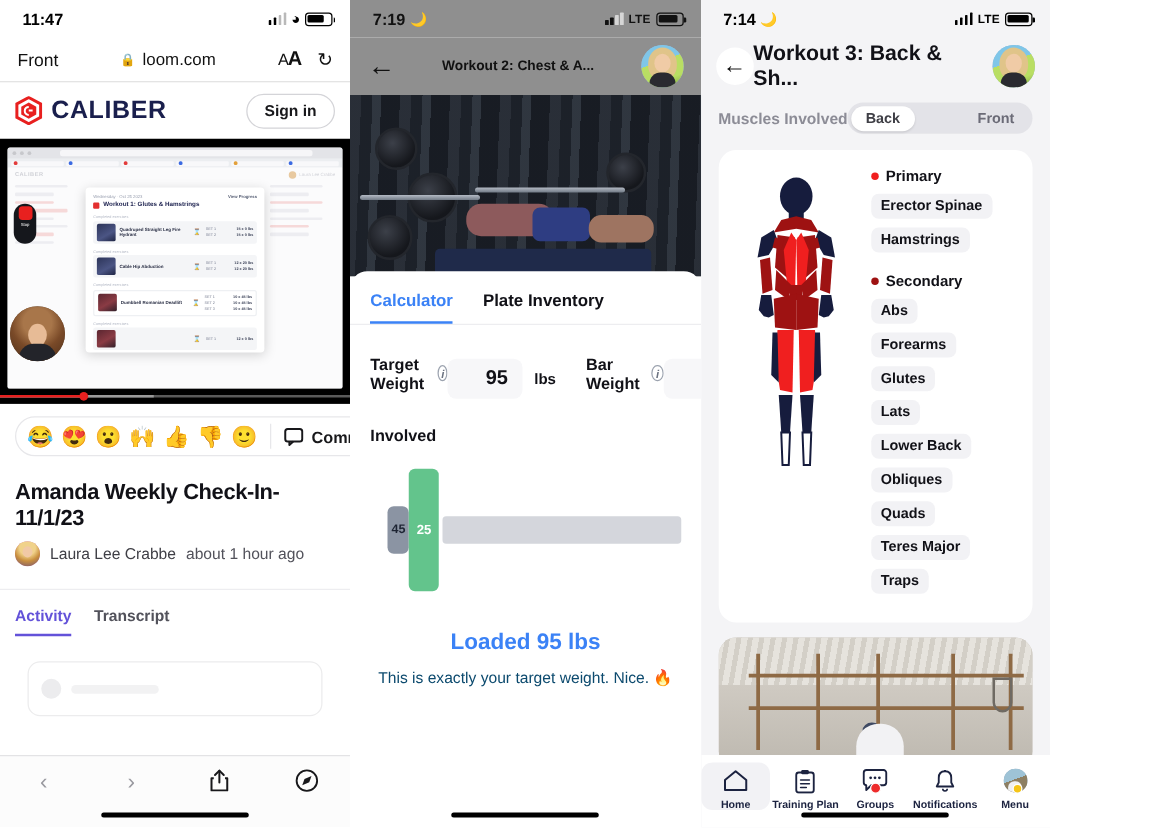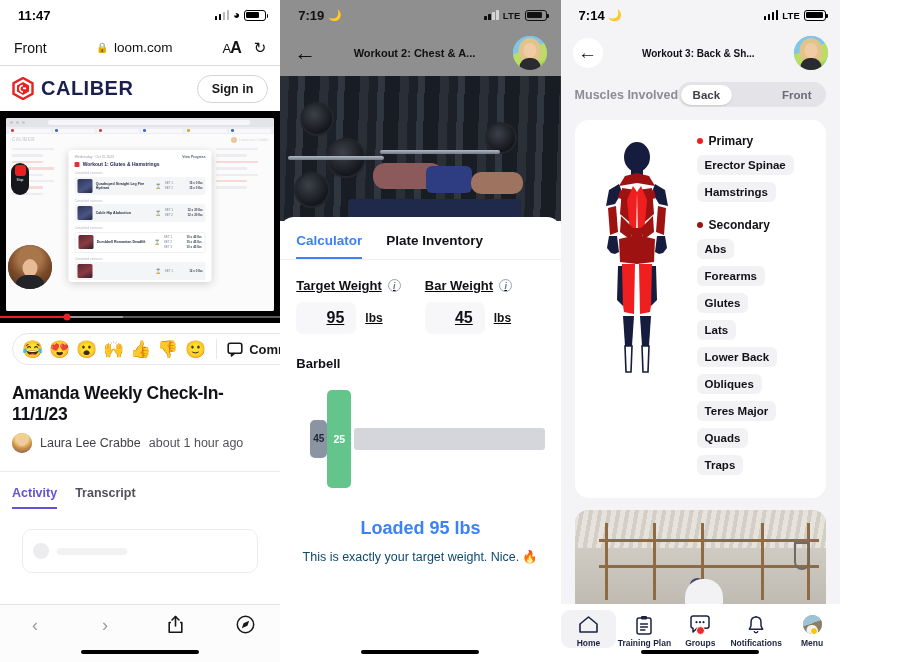--- a/index.html
+++ b/index.html
@@ -202,21 +202,21 @@
   .bench{position:absolute;left:24%;bottom:0;width:62%;height:22px;background:#1f2a4a;border-radius:4px;}
 
   .calc-card{
     position:absolute;left:0;right:0;top:217px;bottom:0;background:#fff;
     border-radius:14px 14px 0 0;
   }
   .calc-tabs{display:flex;gap:24px;padding:16px 16px 0;border-bottom:1px solid #ededf0;}
   .ctab{font-size:13.5px;font-weight:700;color:#111117;padding-bottom:9px;}
   .ctab.active{color:#3b82f6;border-bottom:2.5px solid #3b82f6;}
   .wrow{display:flex;padding:18px 16px 0;gap:24px;}
-  .wgroup{display:flex;flex-direction:column;text-decoration:underline;}
+  .wgroup{display:flex;flex-direction:row;}
   .wlabel{display:flex;align-items:center;gap:6px;font-size:13px;font-weight:800;color:#111117;}
   .info-i{
     width:13px;height:13px;border-radius:50%;border:1.2px solid #9ca3af;color:#6b7280;
     font-size:9px;font-weight:700;display:flex;align-items:center;justify-content:center;font-style:italic;
   }
   .wbox{display:flex;align-items:center;gap:9px;margin-top:9px;}
   .wfield{
     background:#f7f7f9;border-radius:7px;min-width:60px;padding:7px 12px;
     text-align:right;font-size:16px;font-weight:800;color:#111117;
   }
@@ -230,21 +230,21 @@
   .bb-collar{left:14px;top:50%;transform:translateY(-50%);width:17px;height:38px;background:#8b94a3;color:#1d2433;font-size:10px;font-weight:800;}
   .bb-25{left:31px;top:50%;transform:translateY(-50%);width:24px;height:98px;background:#63c48c;color:#fff;font-size:10.5px;font-weight:800;}
 
   .loaded-line{text-align:center;margin-top:22px;font-size:18px;font-weight:800;color:#3b82f6;}
   .loaded-sub{text-align:center;margin-top:10px;font-size:12.5px;color:#0c4a6e;}
 
   
   .p3 { background:#f4f4f6; }
   .p3-nav{height:46px;display:flex;align-items:center;justify-content:space-between;padding:0 12px;background:#f4f4f6;}
   .back-circle{width:30px;height:30px;border-radius:50%;background:#fff;display:flex;align-items:center;justify-content:center;font-size:19px;color:#111;}
-  .p3-nav-title{font-size:10px;font-weight:800;color:#111117;}
+  .p3-nav-title{font-size:17px;font-weight:800;color:#111117;}
   .sec-row{display:flex;align-items:center;justify-content:space-between;padding:6px 14px 0;}
   .sec-title{font-size:12.5px;color:#8c8c96;font-weight:600;}
   .toggle{display:flex;background:#e3e3e8;border-radius:14px;padding:2.5px;gap:38px;}
   .toggle div{font-size:11.5px;font-weight:700;color:#6b6b77;padding:4px 12px;border-radius:12px;}
   .toggle div.on{background:#fff;color:#3f3f46;box-shadow:0 1px 2px rgba(0,0,0,.12);}
 
   .muscle-card{margin:13px 14px 0;background:#fff;border-radius:14px;display:flex;padding:14px 8px 16px;min-height:355px;}
   .figure-col{width:108px;display:flex;align-items:flex-start;justify-content:center;padding-top:6px;}
   .list-col{flex:1;padding-left:6px;}
   .legend{display:flex;align-items:center;gap:6px;margin-bottom:7px;}
@@ -617,21 +617,21 @@
             <span class="info-i">i</span>
           </div>
           <div class="wbox">
             <span class="wfield">45</span>
             <span class="wunit">lbs</span>
           </div>
         </div>
       </div>
 
       <div class="barbell-sec">
-        <div class="barbell-label">Barbell</div>
+        <div class="barbell-label">Involved</div>
         <div class="barbell-vis">
           <span class="bb-shaft"></span>
           <span class="bb-plate bb-collar">45</span>
           <span class="bb-plate bb-25">25</span>
         </div>
       </div>
 
       <div class="loaded-line">Loaded 95 lbs</div>
       <div class="loaded-sub">This is exactly your target weight. Nice. 🔥</div>
     </div>
@@ -743,22 +743,22 @@
           <i></i>
             <span>Secondary</span>
         </div>
         <div>
           <div><span class="chip">Abs</span></div>
           <div><span class="chip">Forearms</span></div>
           <div><span class="chip">Glutes</span></div>
           <div><span class="chip">Lats</span></div>
           <div><span class="chip">Lower Back</span></div>
           <div><span class="chip">Obliques</span></div>
+          <div><span class="chip">Quads</span></div>
           <div><span class="chip">Teres Major</span></div>
-          <div><span class="chip">Quads</span></div>
           <div><span class="chip">Traps</span></div>
         </div>
       </div>
     </div>
 
     <div class="gym-card">
       <span class="ceil"></span>
       <span class="wall"></span>
       <span class="rig" style="left:30px"></span>
       <span class="rig" style="left:78px"></span>

